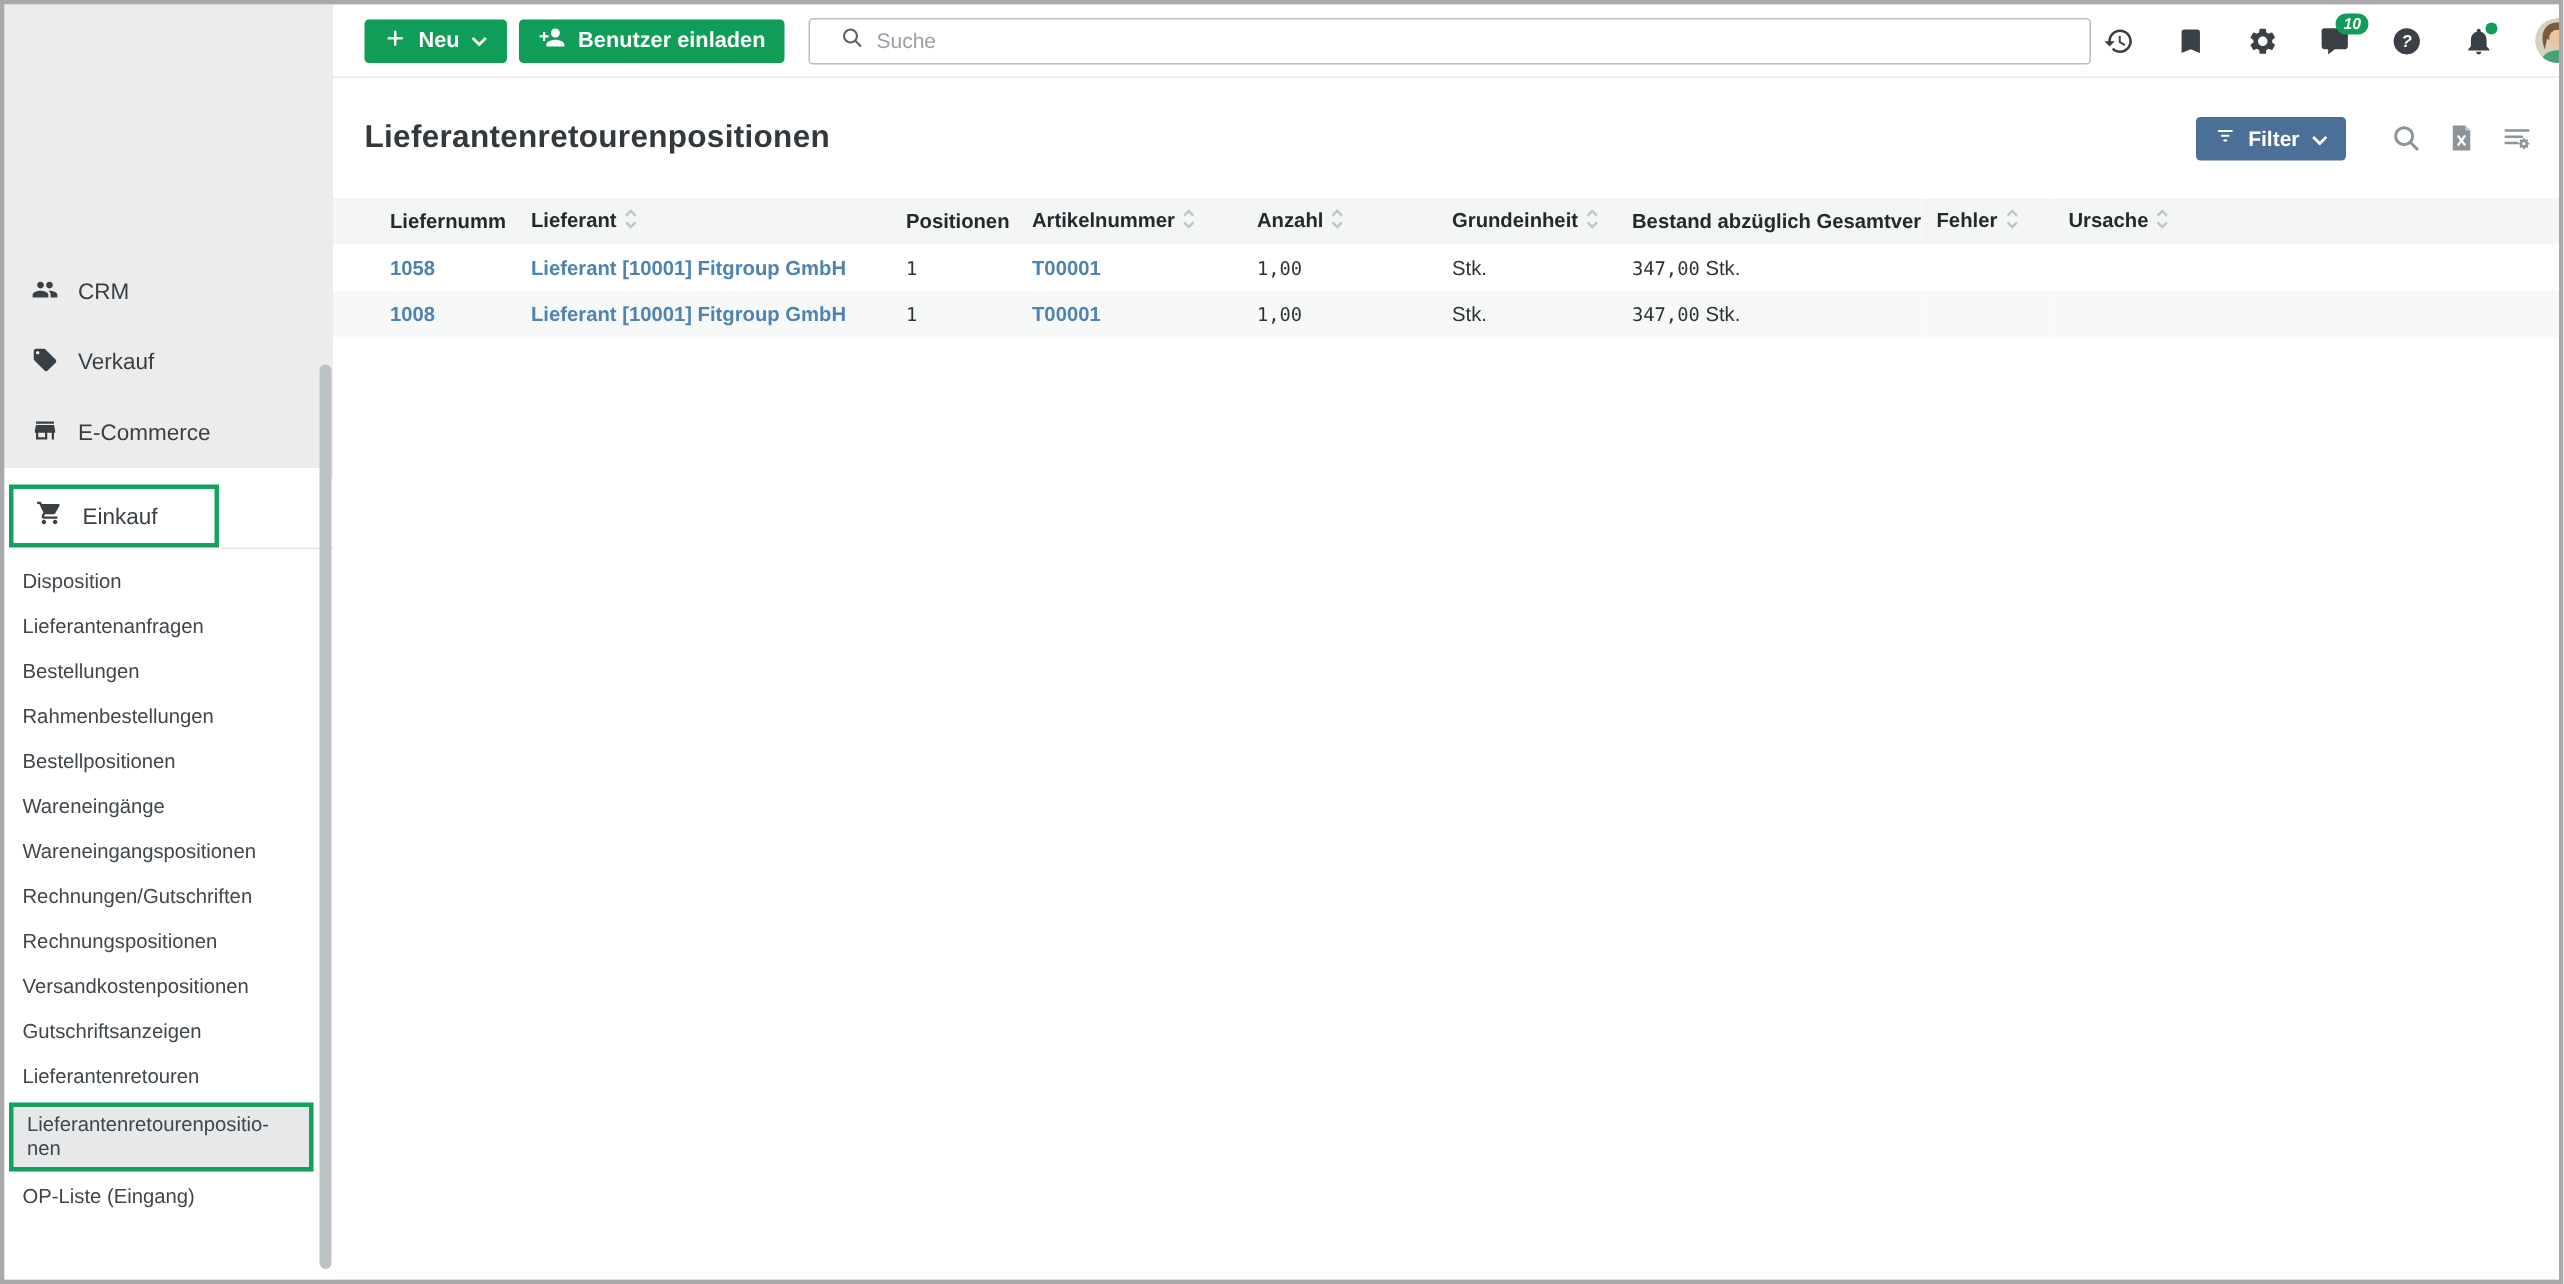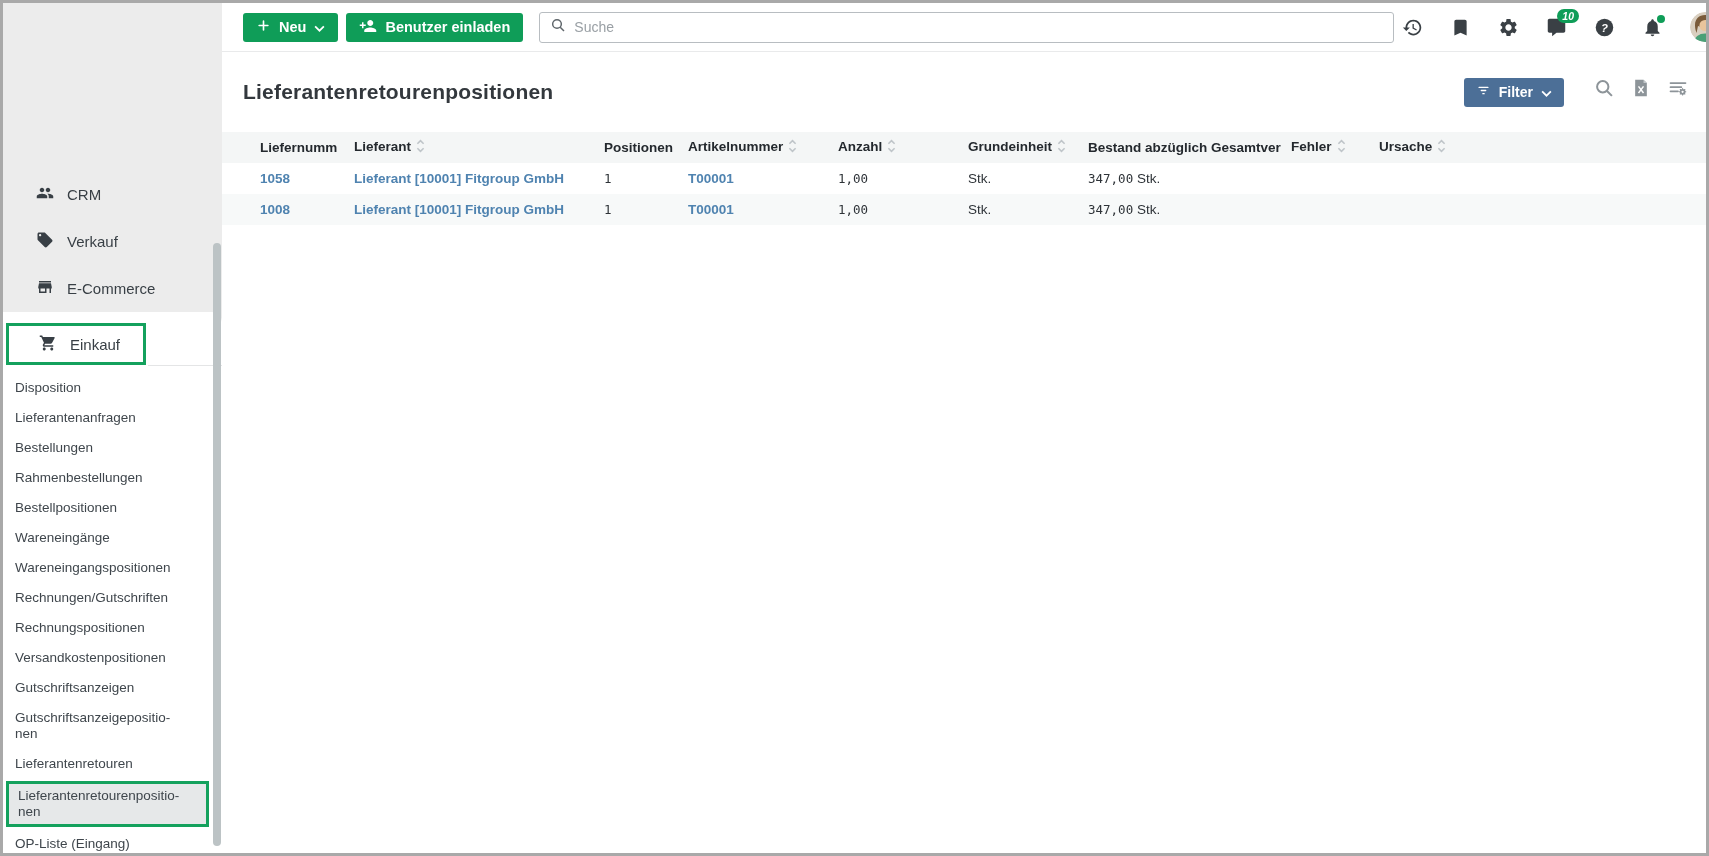--- a/index.html
+++ b/index.html
@@ -12,21 +12,21 @@
   }
   
   .sidebar {
     width: 219px; flex: none; background: #ececec;
     position: relative; display: flex; flex-direction: column;
     color: #383f45;
   }
   .main-nav { padding-top: 168px; flex: none; }
   .nav-item {
     height: 47px; display: flex; align-items: center; gap: 13px;
-    padding-left: 18px; font-size: 15px; cursor: pointer; color: #383f45; margin-left: 15px;
+    padding-left: 18px; font-size: 15px; cursor: pointer; color: #383f45;
   }
   .nav-item svg { width: 18px; height: 18px; fill: #383f45; flex: none; }
   .panel {
     flex: 1; background: #fff; border-top-right-radius: 10px;
     position: relative; min-height: 0;
   }
   .einkauf-divider { position: absolute; left: 145px; right: 0; top: 53px; height: 1px; background: #e4e5e6; }
   .annot-box {
     border: 3px solid #14a15d; width: 140px; margin: 11px 0 0 3px; background: #fff;
   }
@@ -54,41 +54,41 @@
   .btn-green {
     background: #0f9d58; color: #fff; border: none; border-radius: 3px;
     height: 29px; padding: 0 13px; font-size: 14.5px; font-weight: 700;
     font-family: "Liberation Sans", sans-serif;
     display: inline-flex; align-items: center; gap: 8px; cursor: pointer; flex: none;
   }
   .btn-green svg { flex: none; }
   .search-box {
     margin-left: 8px; width: 855px; height: 31px; flex: none;
     border: 1px solid #b8bdc1; border-radius: 3px;
-    display: flex; align-items: center; padding: 0 10px; gap: 8px; background: #fff;
+    display: flex; align-items: center; padding: 0 20px; gap: 8px; background: #fff;
   }
   .search-box svg { width: 16px; height: 16px; stroke: #5f666b; flex: none; }
   .search-box input {
     border: none; outline: none; flex: 1; font-size: 14px; color: #33383d;
     font-family: "Liberation Sans", sans-serif; background: transparent;
   }
   .search-box input::placeholder { color: #9aa0a5; }
   .topbar-icons { margin-left: auto; display: flex; align-items: center; gap: 27px; color: #3a4045; }
   .tb-ic { position: relative; width: 21px; height: 21px; cursor: pointer; flex: none; font-style: italic; }
   .tb-ic svg { width: 21px; height: 21px; fill: #3a4045; display: block; }
   .badge {
     position: absolute; top: -8px; left: 11px; background: #0f9d58; color: #fff;
     font-size: 10.5px; font-weight: 700; border-radius: 9px; padding: 2px 5px; line-height: 1;
   }
   .green-dot { position: absolute; top: -2px; right: -2px; width: 8px; height: 8px; border-radius: 50%; background: #0f9d58; }
   .avatar { width: 30px; height: 30px; border-radius: 50%; overflow: hidden; cursor: pointer; flex: none; }
   
   .page-head { height: 58px; flex: none; display: flex; align-items: center; padding: 0 18px 0 21px; }
   .page-head h1 { font-size: 21px; font-weight: 600; color: #33383d; letter-spacing: .2px; }
-  .page-actions { margin-left: auto; display: flex; gap: 17px; color: #8d9499; }
+  .page-actions { margin-left: auto; display: flex; align-items: center; gap: 17px; color: #8d9499; }
   .filter-btn {
     background: #4c6f97; color: #fff; border: none; border-radius: 3px; height: 29px;
     padding: 0 12px; font-size: 14px; font-weight: 700; font-family: "Liberation Sans", sans-serif;
     display: inline-flex; align-items: center; gap: 8px; cursor: pointer; margin-right: 13px;
   }
   .act-ic { width: 20px; height: 20px; cursor: pointer; }
   .act-ic svg { width: 20px; height: 20px; display: block; }
   
   table { width: 100%; border-collapse: collapse; table-layout: fixed; }
   thead th {
@@ -157,21 +157,20 @@
         <li>Lieferantenanfragen</li>
         <li>Bestellungen</li>
         <li>Rahmenbestellungen</li>
         <li>Bestellpositionen</li>
         <li>Wareneingänge</li>
         <li>Wareneingangspositionen</li>
         <li>Rechnungen/Gutschriften</li>
         <li>Rechnungspositionen</li>
         <li>Versandkostenpositionen</li>
         <li>Gutschriftsanzeigen</li>
-        <li class="wrap2">Gutschriftsanzeigepositio-nen</li>
         <li>Lieferantenretouren</li>
         <li class="active-wrap">Lieferantenretourenpositio-nen</li>
         <li>OP-Liste (Eingang)</li>
       </ul>
     </div>
     <div class="scroll-thumb"></div>
   </aside>
 
   <main class="main">
 

